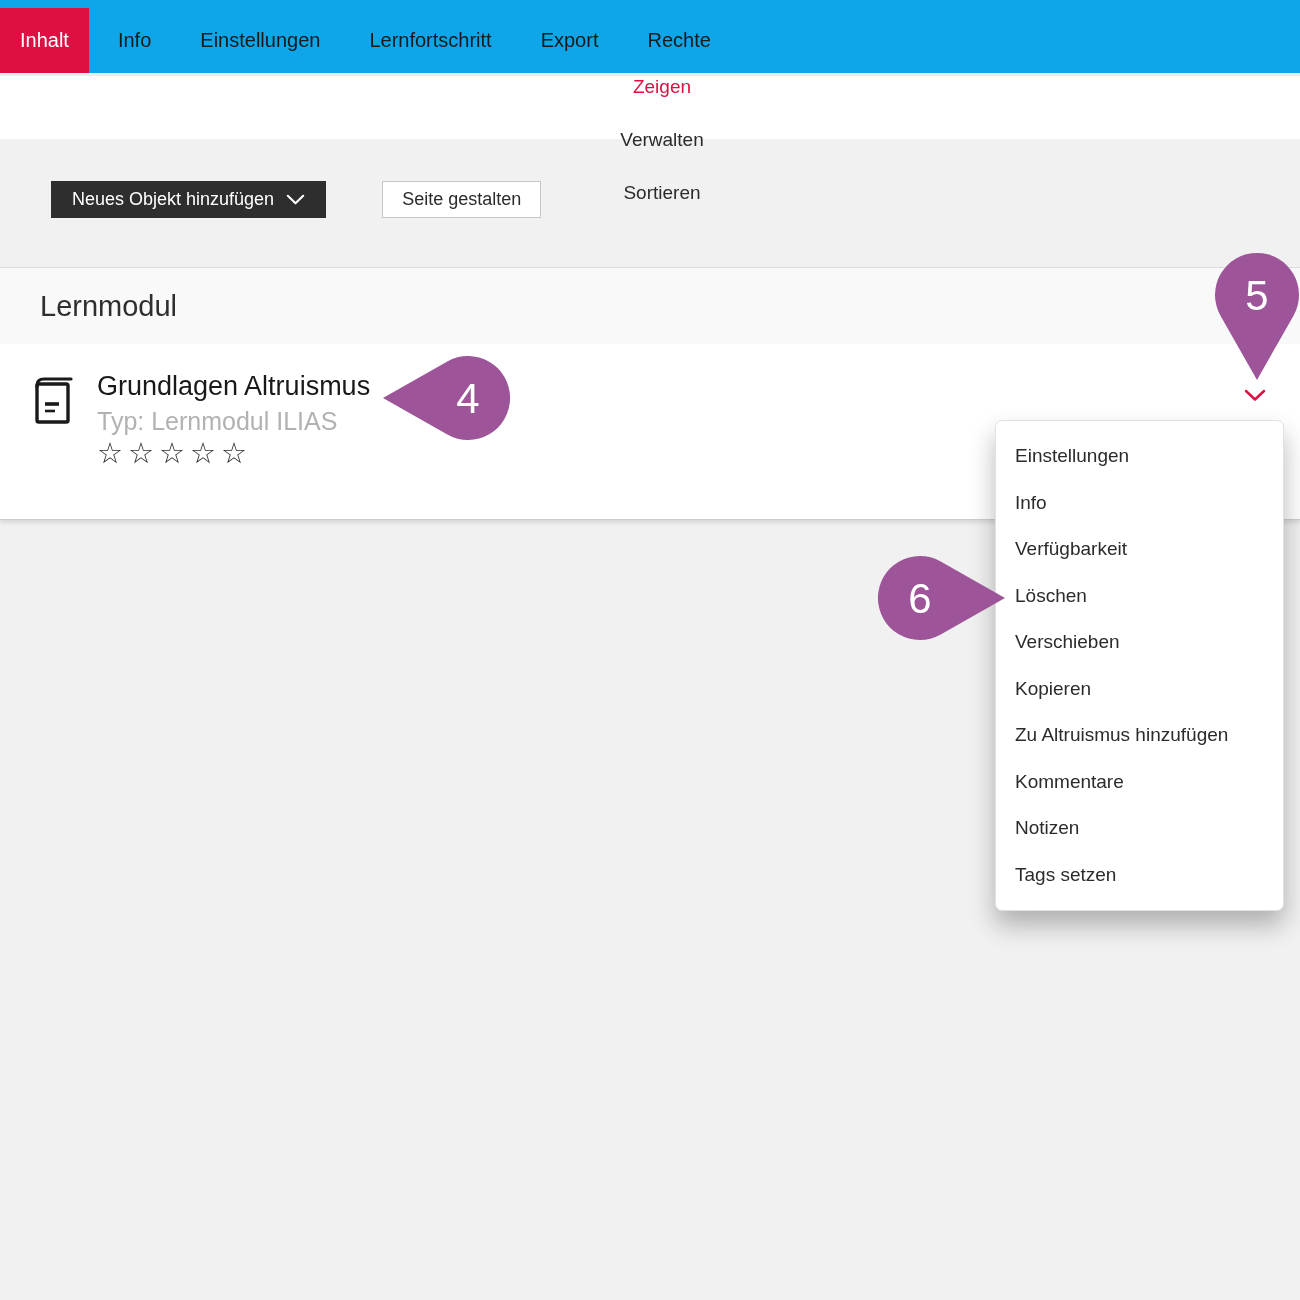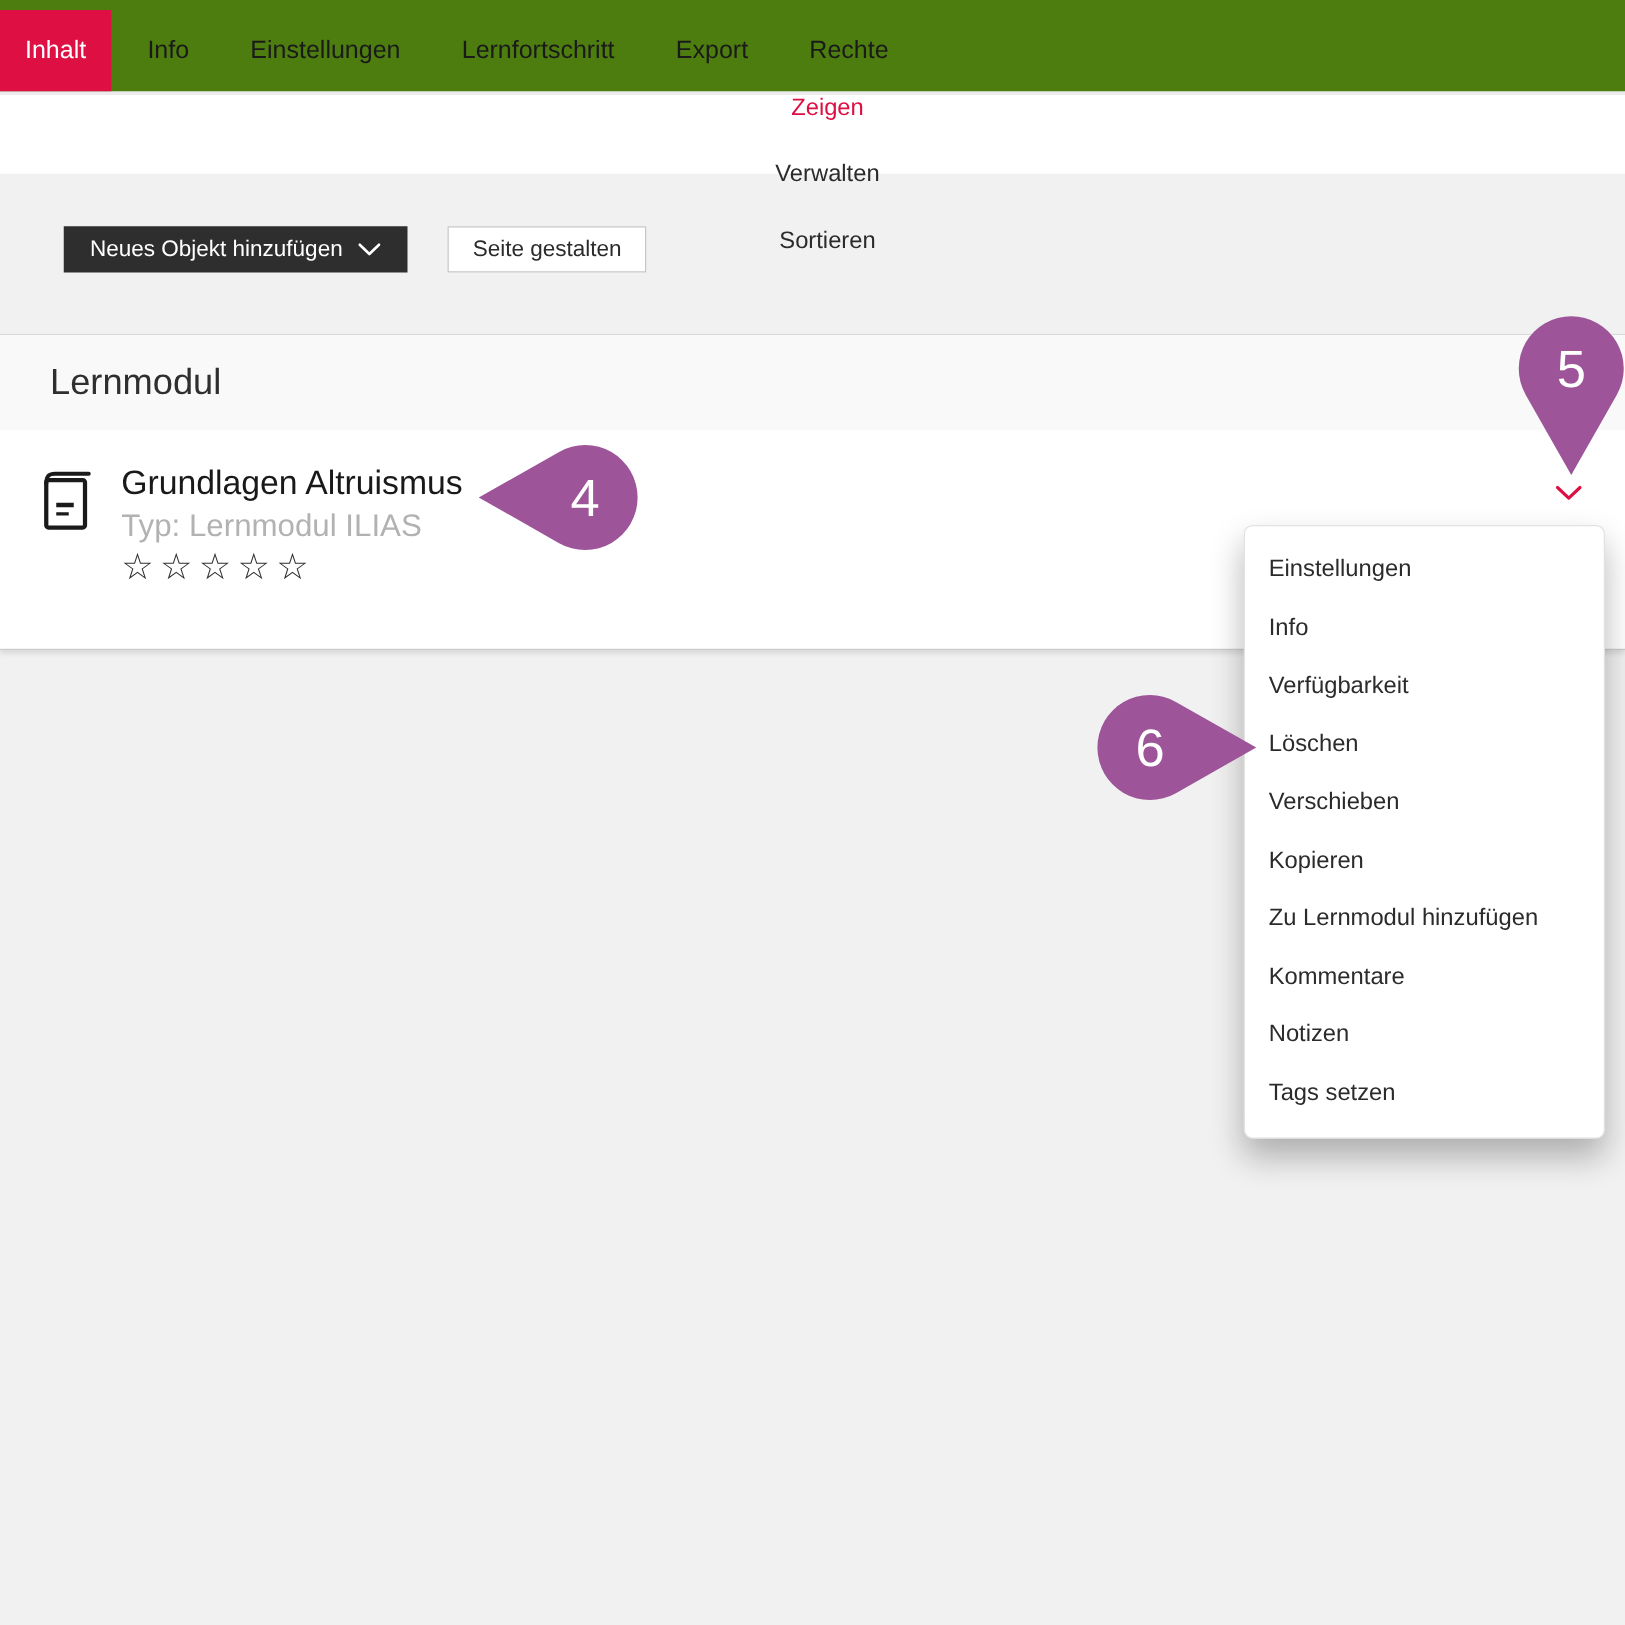--- a/index.html
+++ b/index.html
@@ -3,21 +3,21 @@
 <meta charset="utf-8">
 <style>
   html,body{margin:0;padding:0;}
   body{
     width:1300px;height:1300px;position:relative;overflow:hidden;
     background:#ffffff;font-family:"Liberation Sans",sans-serif;
     -webkit-font-smoothing:antialiased;
   }
   
   .topnav{
-    height:73px;border-bottom:3px solid #ececec;background:#4d7c0f;
+    height:73px;border-bottom:3px solid #ececec;background:#0ea5e9;
     display:flex;align-items:flex-end;
   }
   .tab{
     height:65px;line-height:65px;padding:0 20px;margin-right:9px;
     font-size:20px;color:#1a1a1a;cursor:pointer;white-space:nowrap;
   }
   .tab.active{background:#dd0f43;color:#ffffff;}
   
   .subnav{
     height:63px;background:#fff;display:flex;align-items:center;
@@ -31,21 +31,21 @@
     padding:42px 0 0 8px;display:flex;gap:32px;align-items:flex-start;
   }
   .btn-dark{
     background:#2e2e2e;color:#fff;border:none;height:37px;padding:0 21px;
     font-size:18px;font-family:inherit;display:inline-flex;align-items:center;gap:12px;
     cursor:pointer;
     margin-left:43px;
   }
   .btn-light{
     background:#fff;color:#2b2b2b;border:1px solid #c6c6c6;height:37px;
-    padding:0 19px;font-size:18px;font-family:inherit;cursor:pointer;
+    padding:0 19px;font-size:18px;font-family:inherit;cursor:pointer;margin-left:24px;
   }
   
   .section-head{
     background:#f9f9f9;border-top:1px solid #dadada;height:77px;
     box-sizing:border-box;display:flex;align-items:center;padding-left:40px;
   }
   .section-head h2{margin:0;font-size:29px;font-weight:400;color:#2f2f2f;}
   
   .item-row{
     background:#fff;height:176px;position:relative;
@@ -142,21 +142,21 @@
 
 <div class="content-rest"></div>
 
 <div class="dropdown">
   <div class="menu-item">Einstellungen</div>
   <div class="menu-item">Info</div>
   <div class="menu-item">Verfügbarkeit</div>
   <div class="menu-item">Löschen</div>
   <div class="menu-item">Verschieben</div>
   <div class="menu-item">Kopieren</div>
-  <div class="menu-item">Zu Lernmodul hinzufügen</div>
+  <div class="menu-item">Zu Altruismus hinzufügen</div>
   <div class="menu-item">Kommentare</div>
   <div class="menu-item">Notizen</div>
   <div class="menu-item">Tags setzen</div>
 </div>
 
 <svg class="callout" style="left:378px;top:348px;" width="135" height="100" viewBox="0 0 135 100">
   <path d="M 85 0 L 20.7 -36.5 A 42 42 0 1 0 20.7 36.5 Z" transform="translate(90,50) rotate(180)" fill="#9d5499"></path>
   <text x="90" y="50" text-anchor="middle" dominant-baseline="central">4</text>
 </svg>
 

